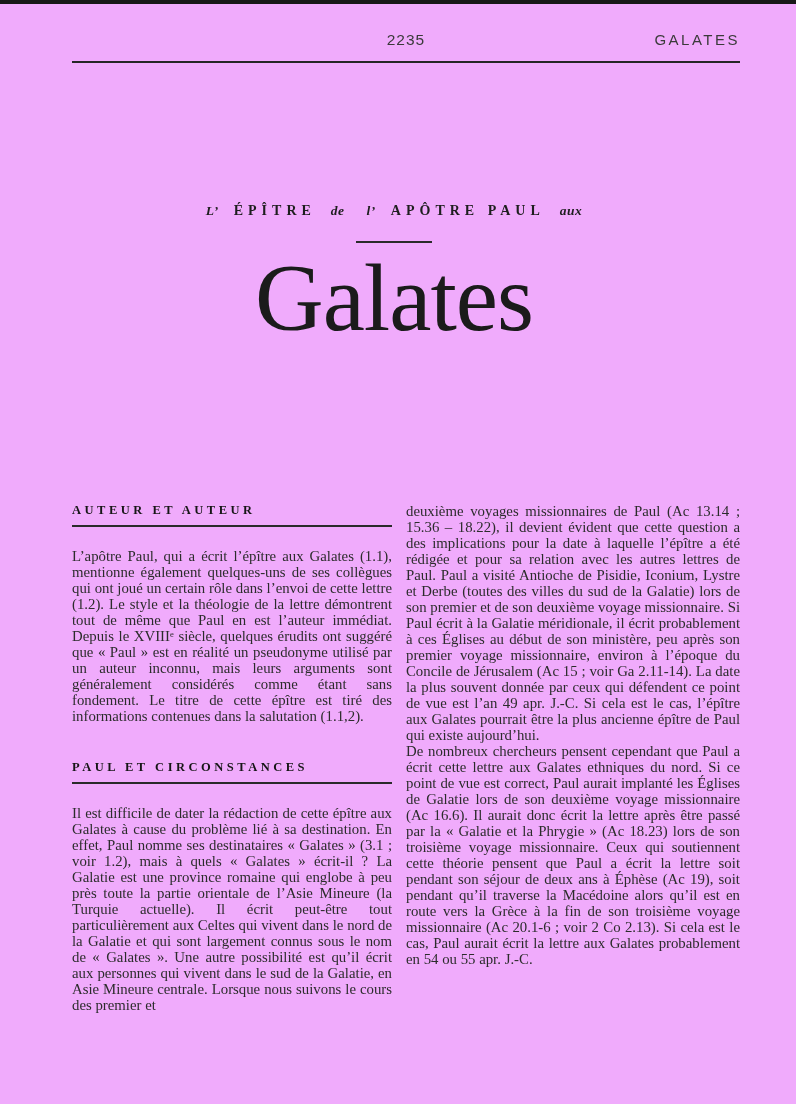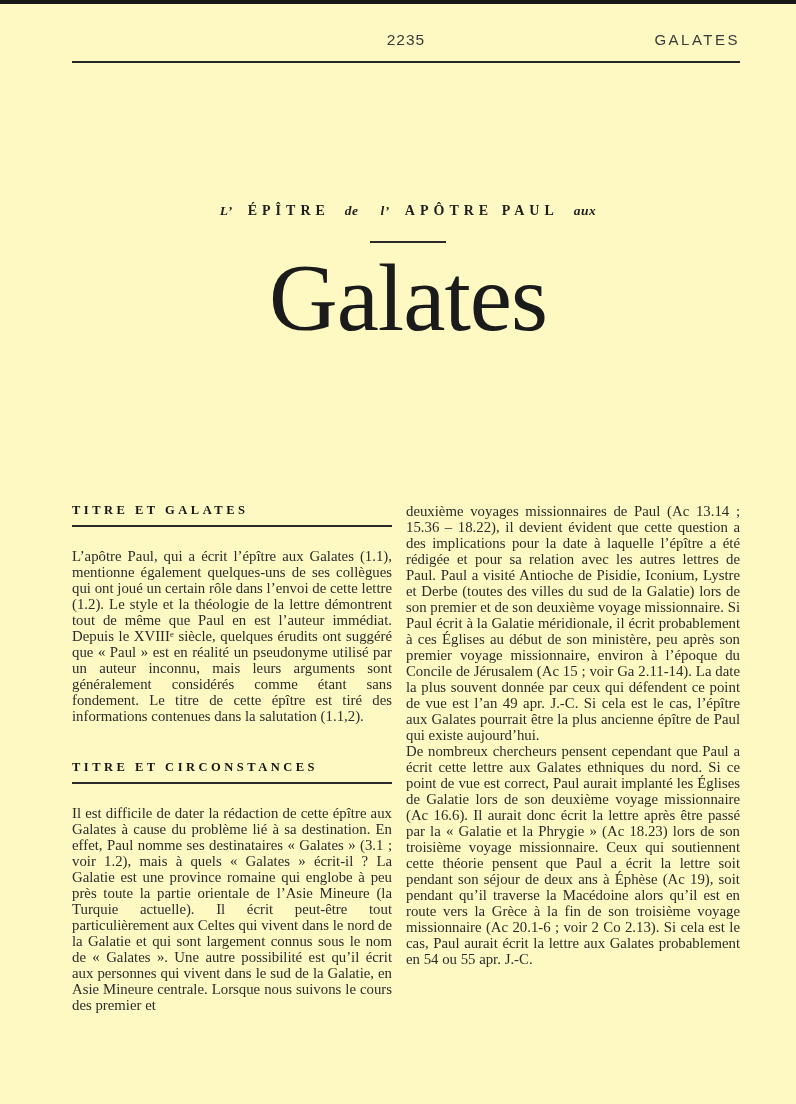--- a/index.html
+++ b/index.html
@@ -1,21 +1,21 @@
 <!DOCTYPE html>
 <html lang="fr"><head>
 <meta charset="utf-8">
 <style>
   * { margin: 0; padding: 0; box-sizing: border-box; }
   html, body { background: #e9e9e9; }
   .page {
     position: relative;
     width: 796px;
     height: 1104px;
-    background: #fef9c3;
+    background: #f0abfc;
     overflow: hidden;
     font-family: "Liberation Serif", "DejaVu Serif", serif;
     color: #2a2a2a;
   }
   .top-edge {
     position: absolute;
     top: 0; left: 0;
     width: 100%; height: 4px;
     background: #181818;
   }
@@ -42,21 +42,21 @@
   }
   .head-rule {
     position: absolute;
     top: 61px; left: 72px;
     width: 668px; height: 2px;
     background: #262626;
   }
   
   .title-block {
     position: absolute;
-    top: 203px; left: 74px;
+    top: 203px; left: 60px;
     width: 668px;
     text-align: center;
   }
   .pretitle {
     font-size: 14px;
     letter-spacing: 4.5px;
     color: #1e1e1e;
     white-space: nowrap;
   }
   .pretitle .caps { font-weight: bold; letter-spacing: 5px; }
@@ -131,24 +131,24 @@
       <span class="caps">APÔTRE PAUL</span>
       <span class="it">aux</span>
     </div>
     <div class="title-rule"></div>
     <h1 class="book-title">Galates</h1>
   </section>
 
   <main class="columns">
 
     <div class="col-left">
-      <h2 class="section-heading">TITRE ET GALATES</h2>
+      <h2 class="section-heading">AUTEUR ET AUTEUR</h2>
       <p class="body-par">L’apôtre Paul, qui a écrit l’épître aux Galates (1.1), mentionne également quelques-uns de ses collègues qui ont joué un certain rôle dans l’envoi de cette lettre (1.2). Le style et la théologie de la lettre démontrent tout de même que Paul en est l’auteur immédiat. Depuis le XVIIIᵉ siècle, quelques érudits ont suggéré que « Paul » est en réalité un pseudonyme utilisé par un auteur inconnu, mais leurs arguments sont généralement considérés comme étant sans fondement. Le titre de cette épître est tiré des informations contenues dans la salutation (1.1,2).</p>
 
-      <h2 class="section-heading second">TITRE ET CIRCONSTANCES</h2>
+      <h2 class="section-heading second">PAUL ET CIRCONSTANCES</h2>
       <p class="body-par">Il est difficile de dater la rédaction de cette épître aux Galates à cause du problème lié à sa destination. En effet, Paul nomme ses destinataires « Galates » (3.1 ; voir 1.2), mais à quels « Galates » écrit-il ? La Galatie est une province romaine qui englobe à peu près toute la partie orientale de l’Asie Mineure (la Turquie actuelle). Il écrit peut-être tout particulièrement aux Celtes qui vivent dans le nord de la Galatie et qui sont largement connus sous le nom de « Galates ». Une autre possibilité est qu’il écrit aux personnes qui vivent dans le sud de la Galatie, en Asie Mineure centrale. Lorsque nous suivons le cours des premier et</p>
     </div>
 
     <div class="col-right">
       <p class="body-par">deuxième voyages missionnaires de Paul (Ac 13.14 ; 15.36 – 18.22), il devient évident que cette question a des implications pour la date à laquelle l’épître a été rédigée et pour sa relation avec les autres lettres de Paul. Paul a visité Antioche de Pisidie, Iconium, Lystre et Derbe (toutes des villes du sud de la Galatie) lors de son premier et de son deuxième voyage missionnaire. Si Paul écrit à la Galatie méridionale, il écrit probablement à ces Églises au début de son ministère, peu après son premier voyage missionnaire, environ à l’époque du Concile de Jérusalem (Ac 15 ; voir Ga 2.11-14). La date la plus souvent donnée par ceux qui défendent ce point de vue est l’an 49 apr. J.-C. Si cela est le cas, l’épître aux Galates pourrait être la plus ancienne épître de Paul qui existe aujourd’hui.</p>
       <p class="body-par">De nombreux chercheurs pensent cependant que Paul a écrit cette lettre aux Galates ethniques du nord. Si ce point de vue est correct, Paul aurait implanté les Églises de Galatie lors de son deuxième voyage missionnaire (Ac 16.6). Il aurait donc écrit la lettre après être passé par la « Galatie et la Phrygie » (Ac 18.23) lors de son troisième voyage missionnaire. Ceux qui soutiennent cette théorie pensent que Paul a écrit la lettre soit pendant son séjour de deux ans à Éphèse (Ac 19), soit pendant qu’il traverse la Macédoine alors qu’il est en route vers la Grèce à la fin de son troisième voyage missionnaire (Ac 20.1-6 ; voir 2 Co 2.13). Si cela est le cas, Paul aurait écrit la lettre aux Galates probablement en 54 ou 55 apr. J.-C.</p>
     </div>
 
   </main>
 </div>

